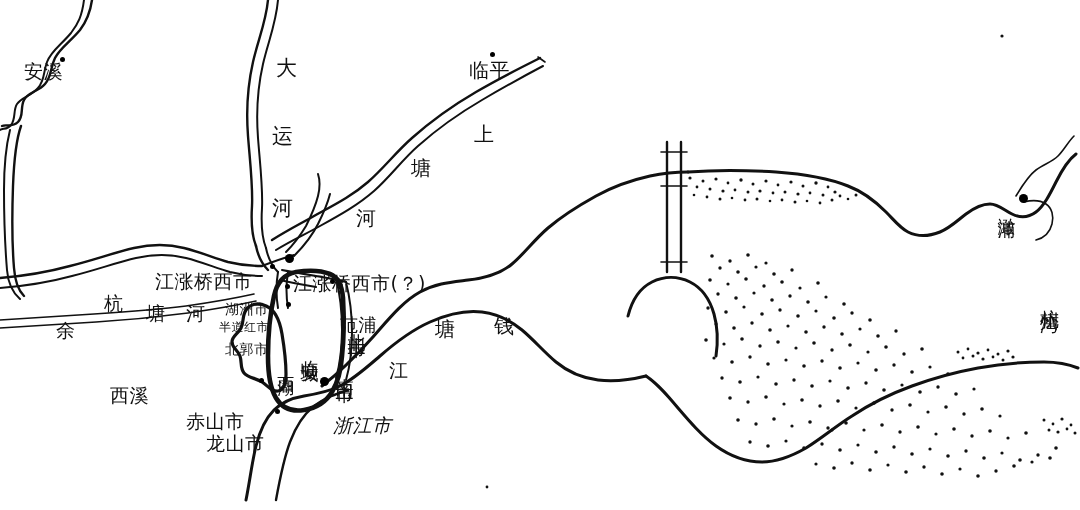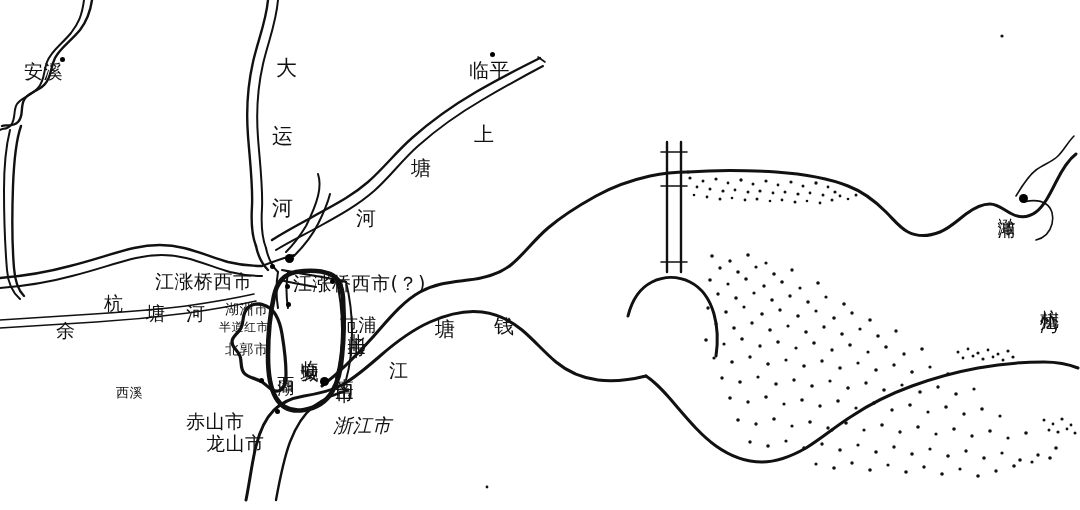--- a/index.html
+++ b/index.html
@@ -513,21 +513,21 @@
   <div class="map-label vertical" style="left:347px; top:283px; font-size:18px; height:42px;">北门土市</div>
   <div class="map-label vertical" style="left:335px; top:328px; font-size:18px; height:42px;">南门土市</div>
 
   <div class="map-label" style="left:389px; top:325px; font-size:19px;">江</div>
   <div class="map-label" style="left:494px; top:280px; font-size:20px;">钱</div>
   <div class="map-label" style="left:435px; top:283px; font-size:20px;">塘</div>
 
   <div class="map-label vertical" style="left:277px; top:328px; font-size:17px;">西湖</div>
   <div class="map-label vertical" style="left:300px; top:310px; font-size:18px;">临安城</div>
 
-  <div class="map-label" style="left:116px; top:350px; font-size:13px;">西溪</div>
+  <div class="map-label" style="left:110px; top:350px; font-size:19px;">西溪</div>
   <div class="map-label" style="left:186px; top:376px; font-size:19px;">赤山市</div>
   <div class="map-label" style="left:206px; top:398px; font-size:19px;">龙山市</div>
   <div class="map-label" style="left:333px; top:380px; font-size:19px;font-style:italic;">浙江市</div>
 
   <div class="map-label vertical" style="left:997px; top:168px; font-size:18px;">澉浦</div>
   <div class="map-label vertical" style="left:1040px; top:258px; font-size:19px;">杭州湾</div>
 
 </div>
 
 </body></html>

